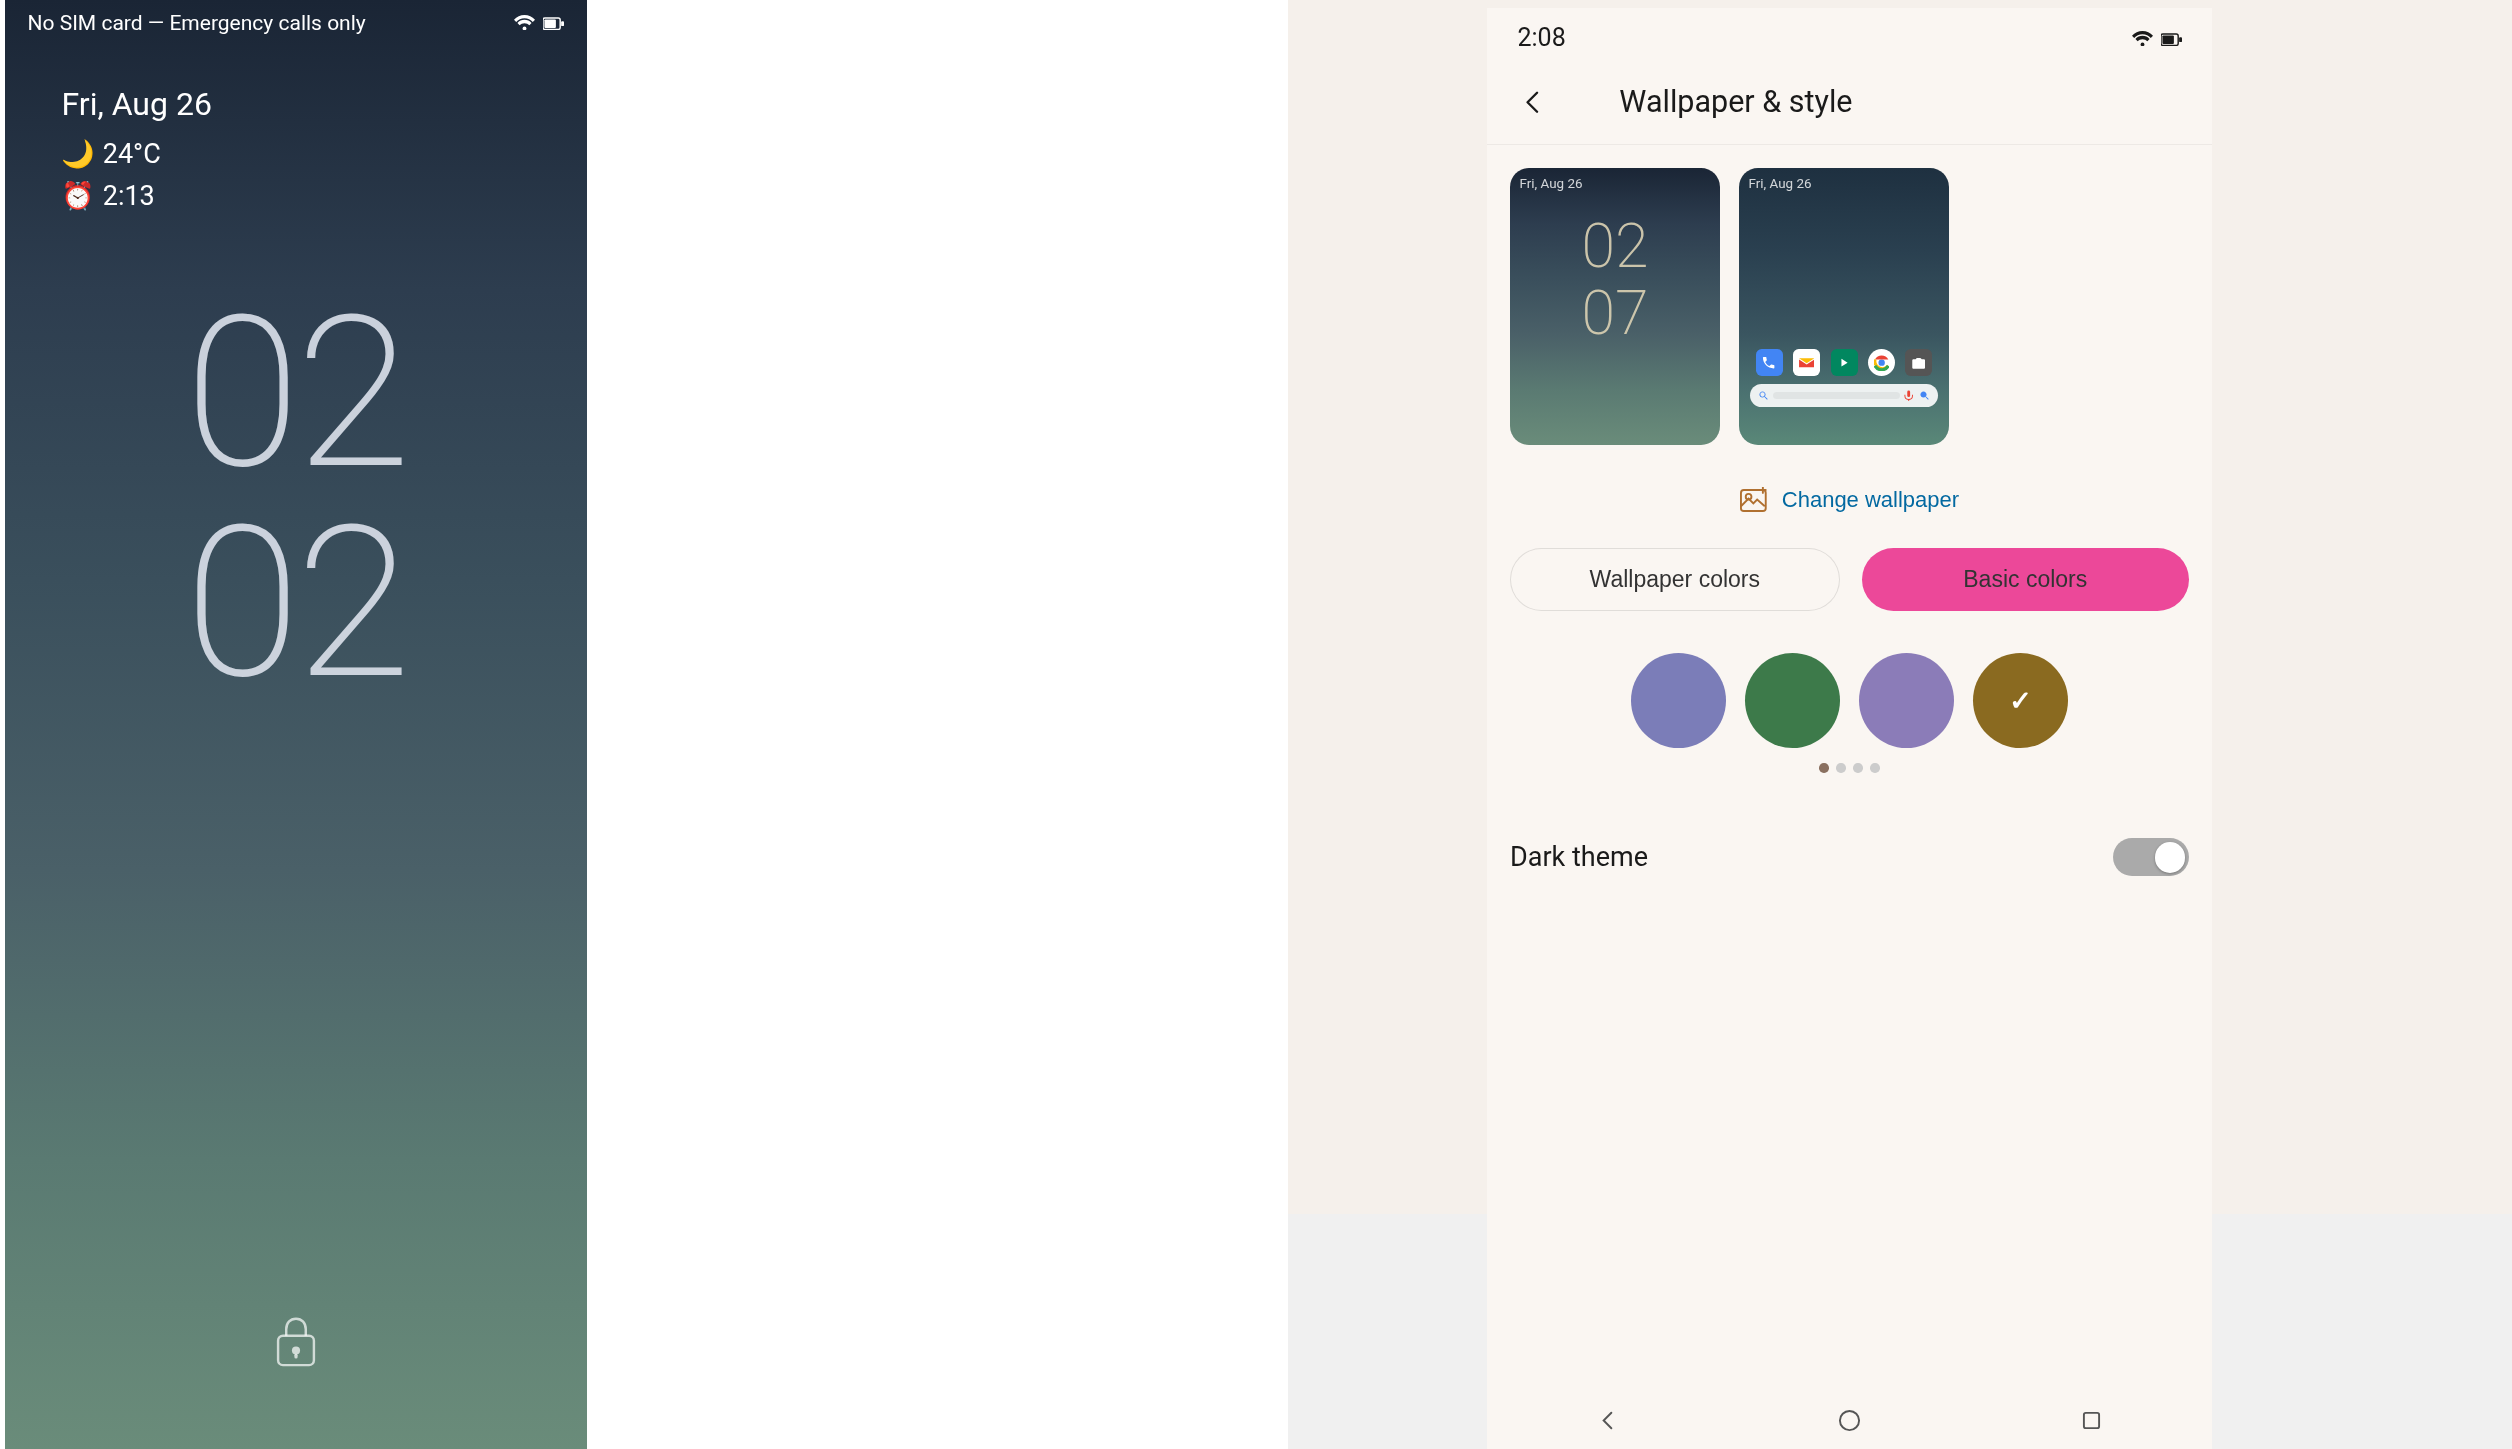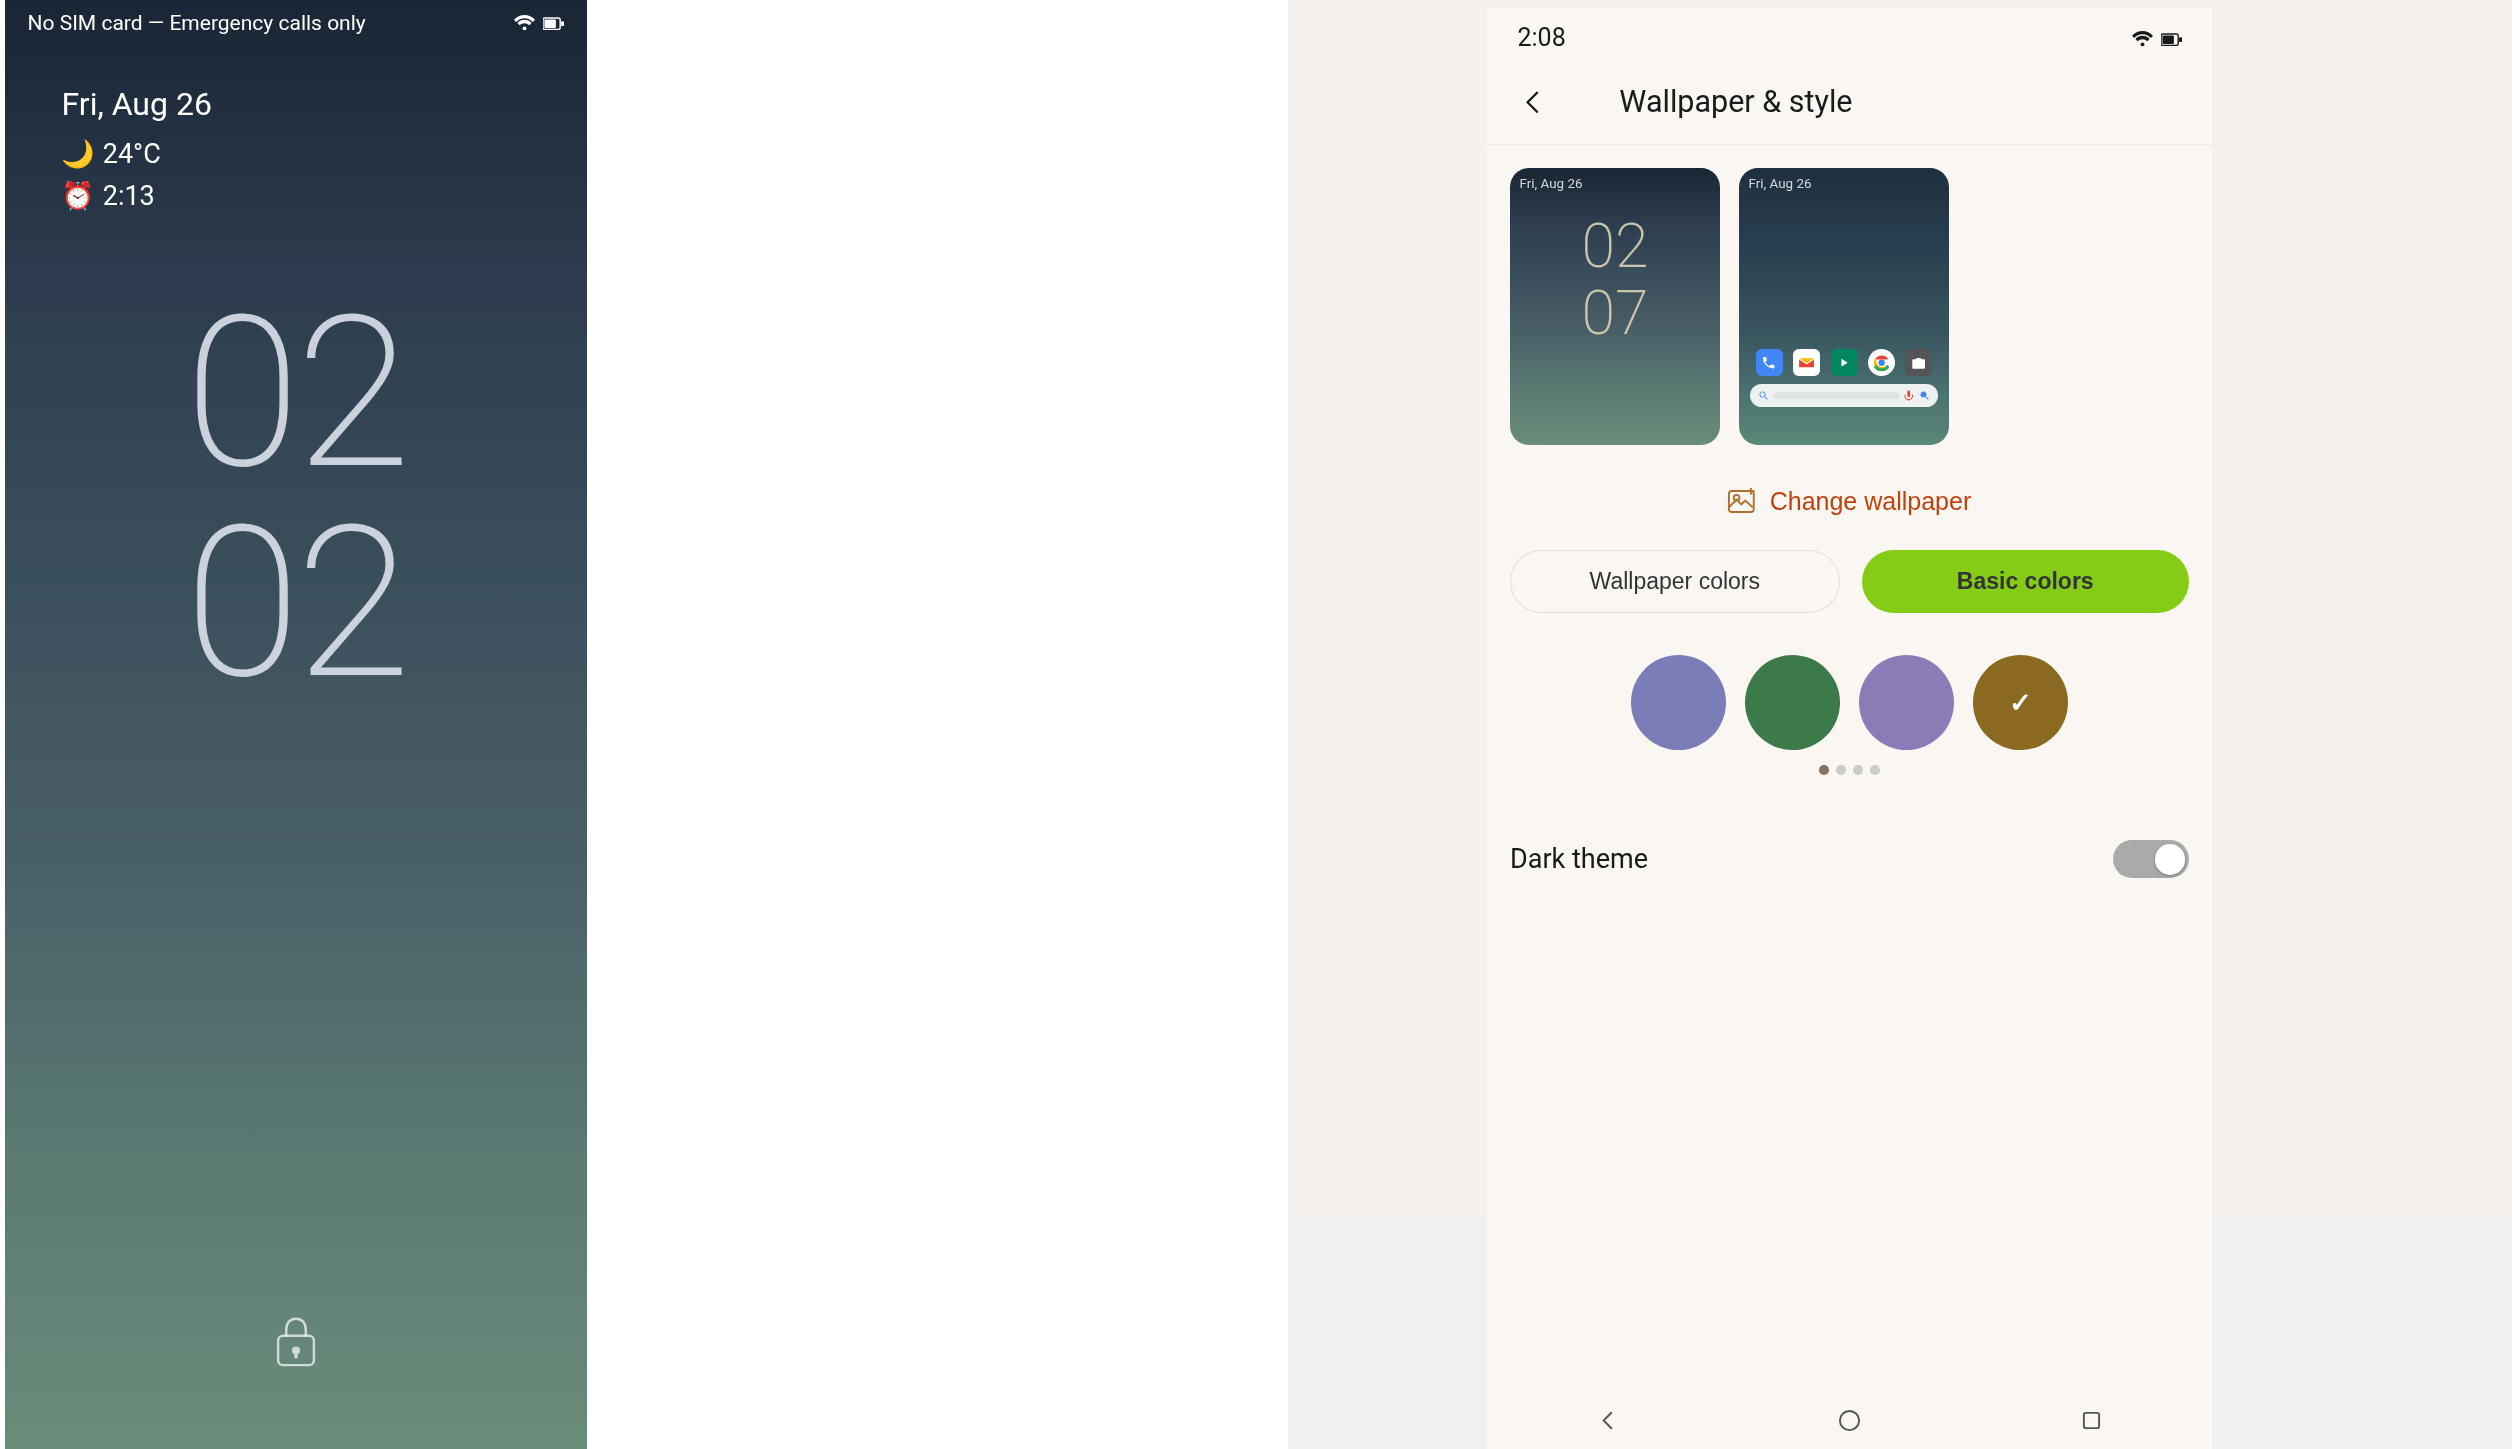--- a/index.html
+++ b/index.html
@@ -228,22 +228,22 @@
     .change-wallpaper-btn {
       display: flex;
       align-items: center;
       justify-content: center;
       gap: 11.4px;
       padding: 19px;
       margin: 7.6px 23px 15.3px;
       background: #faf6f2;
       border: none;
       cursor: pointer;
-      font-size: 25px;
-      color: #c2410c;
+      font-size: 22px;
+      color: #0369a1;
     }
 
     .color-tabs {
       display: flex;
       margin: 0 23px 19px;
       gap: 22px;
     }
 
     .color-tab {
       flex: 1;
@@ -255,23 +255,23 @@
       border: none;
     }
 
     .color-tab-inactive {
       background: #faf6f2;
       color: #333;
       border: 1px solid rgba(0,0,0,0.1);
     }
 
     .color-tab-active {
-      background: #84cc16;
+      background: #ec4899;
       color: #333;
-      font-weight: 700;
+      font-weight: 400;
     }
 
     .color-swatches-container {
       background: #faf6f2;
       margin: 0 23px;
       border-radius: 23px;
       padding: 23px;
     }
 
     .color-swatches {

